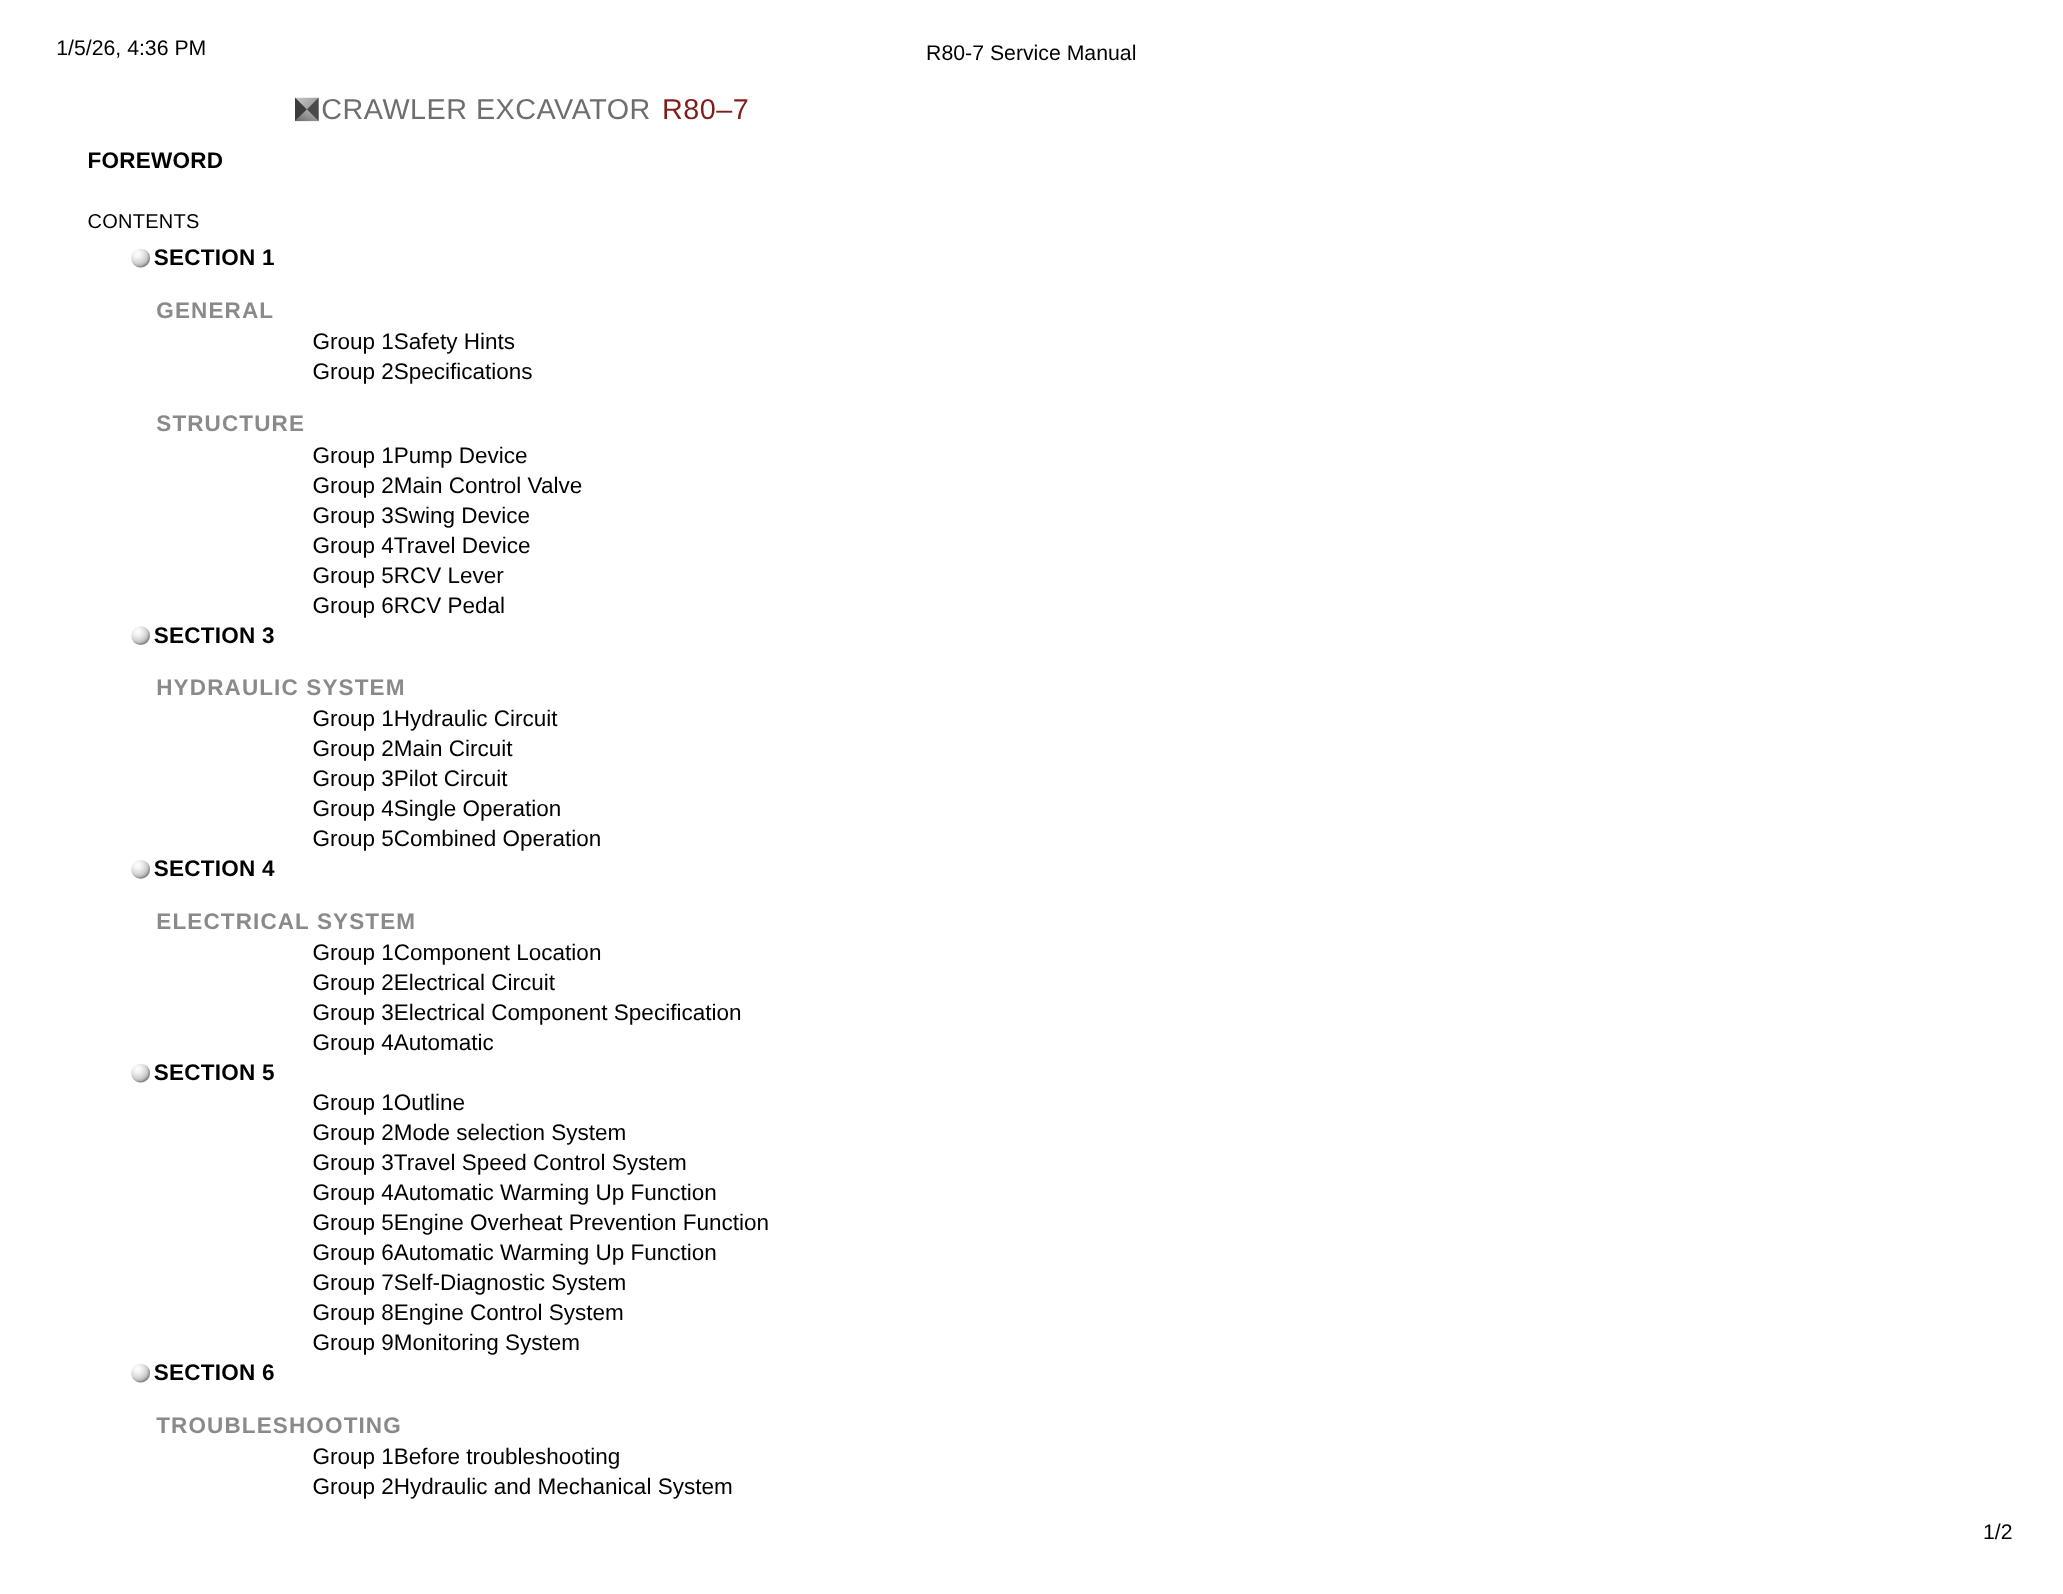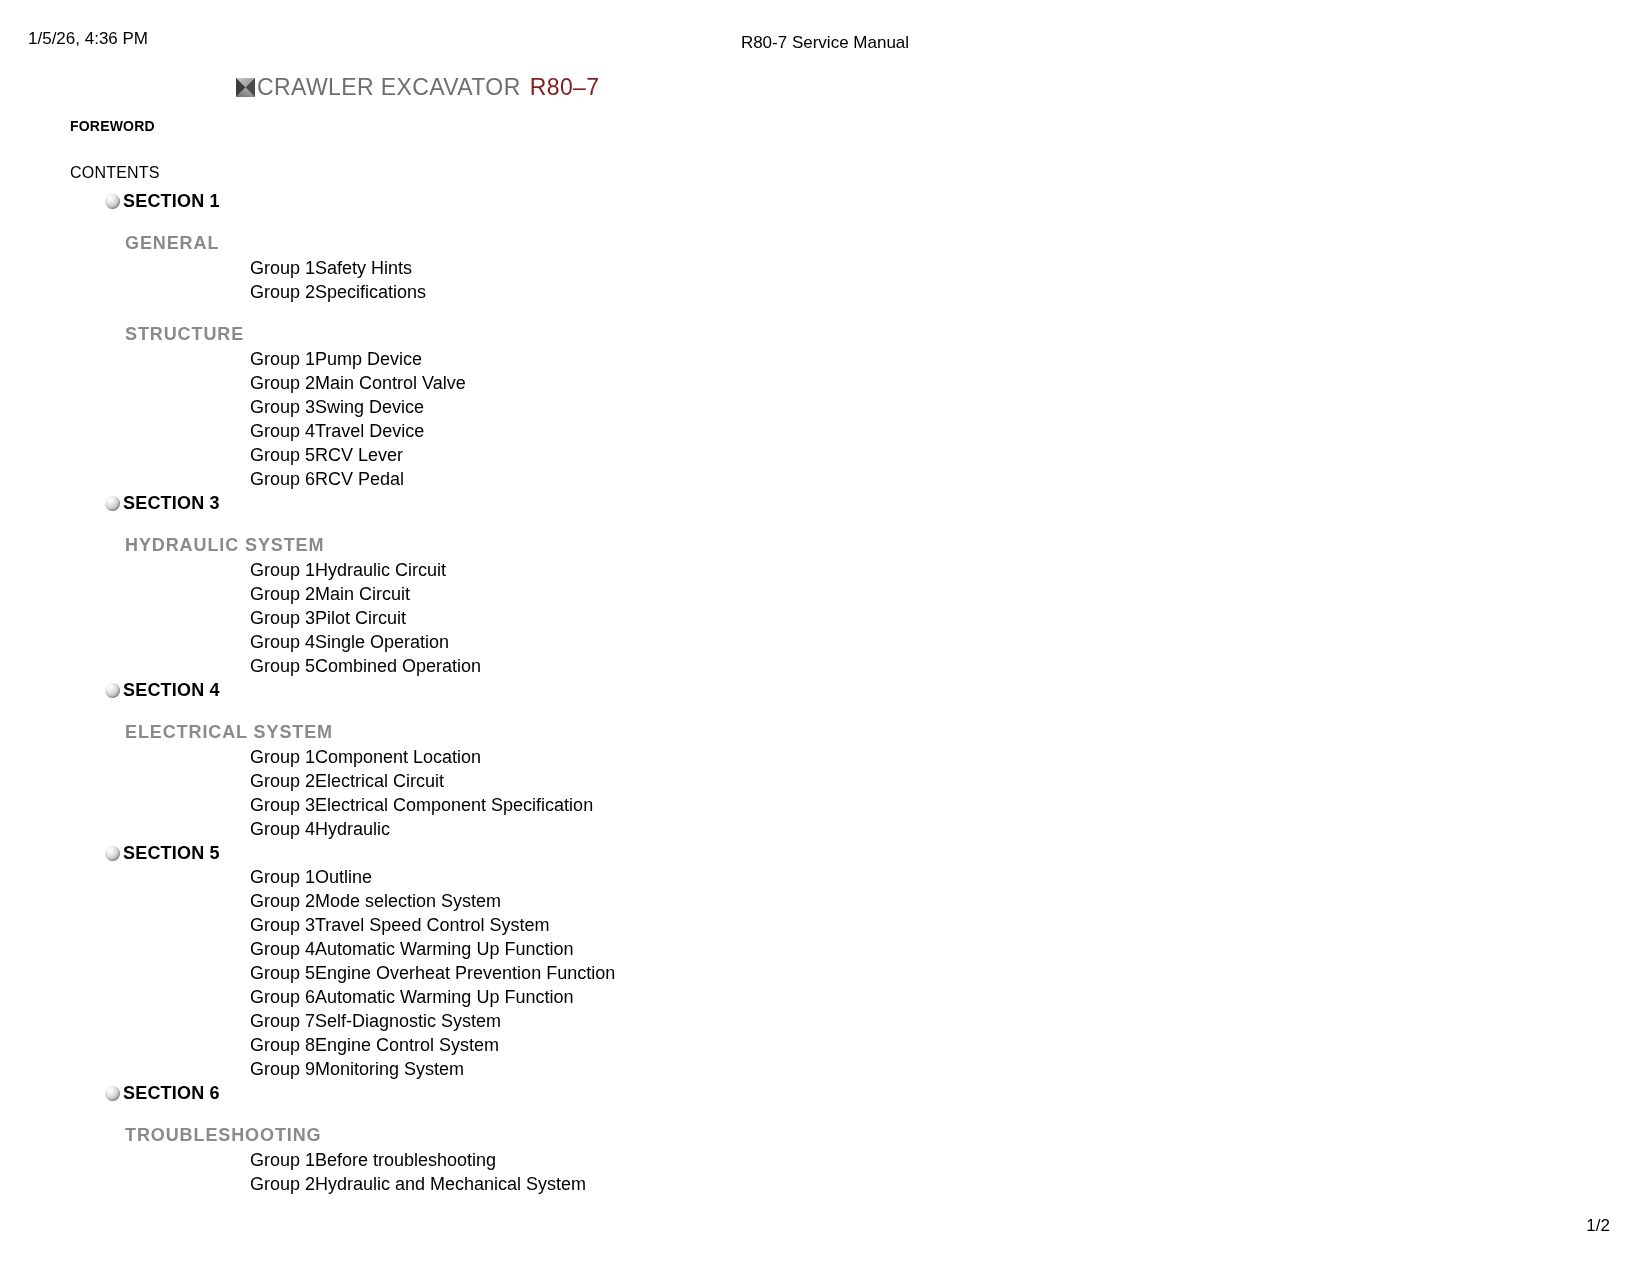--- a/index.html
+++ b/index.html
@@ -22,21 +22,21 @@
     top: 28px;
     left: 0;
     width: 1650px;
     height: 22px;
     font-size: 17px;
     color: #000;
     line-height: 22px;
   }
   .print-header .ph-left {
     position: absolute;
-    left: 28px;
+    left: 45px;
     top: 0;
     white-space: nowrap;
     text-align: center;
   }
   .print-header .ph-center {
     position: absolute;
     left: 0;
     width: 1650px;
     top: 4px;
     text-align: center;
@@ -99,21 +99,21 @@
     font-size: 23px;
     letter-spacing: 0.4px;
     color: #7f1d1d;
     font-weight: 400;
     margin-left: 9px;
     white-space: nowrap;
   }
 
   .foreword {
     margin-left: 70px;
-    font-size: 14px;
+    font-size: 18px;
     font-weight: bold;
     color: #000;
     letter-spacing: 0.2px;
     margin-top: 10px;
     margin-bottom: 30px;
   }
 
   .contents-heading {
     margin-left: 70px;
     font-size: 16px;
@@ -299,21 +299,21 @@
     <div class="group-row">
       <span class="g-num">Group 2</span>
       <span class="g-title">Electrical Circuit</span>
     </div>
     <div class="group-row">
       <span class="g-num">Group 3</span>
       <span class="g-title">Electrical Component Specification</span>
     </div>
     <div class="group-row">
       <span class="g-num">Group 4</span>
-      <span class="g-title">Hydraulic</span>
+      <span class="g-title">Automatic</span>
     </div>
 
     <div class="section-line">
       <span class="bullet-sphere"></span>
       <span class="section-label">SECTION 5</span>
     </div>
     <div class="group-row">
       <span class="g-num">Group 1</span>
       <span class="g-title">Outline</span>
     </div>

